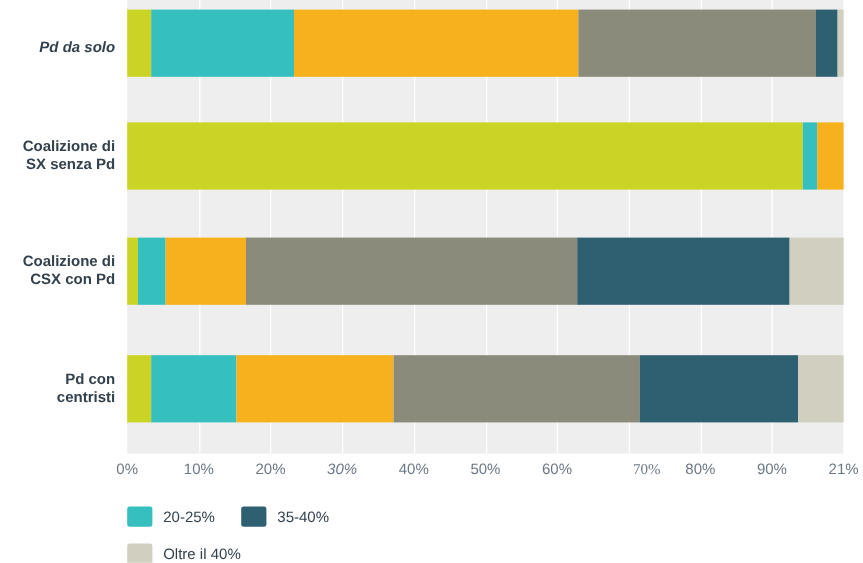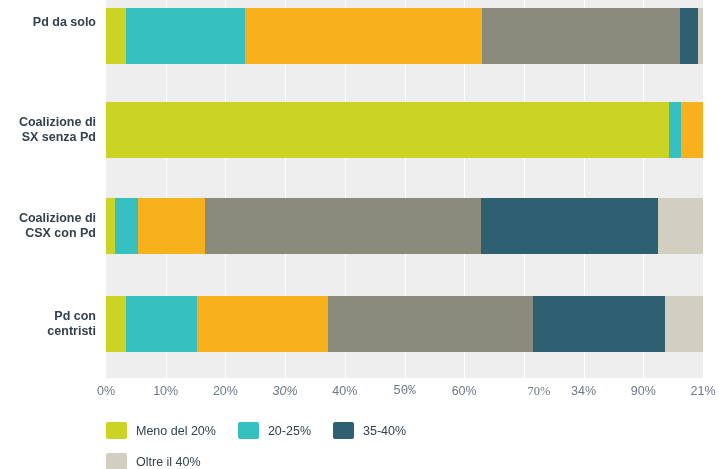--- a/index.html
+++ b/index.html
@@ -141,21 +141,21 @@
     display: flex;
     margin-top: 6px;
   }
 </style>
 </head>
 <body>
 
 <div id="chart-root">
 
   <div class="y-labels" id="y-labels">
-      <div class="y-label" style="top: 15px;">Pd da solo</div>
+      <div class="y-label" style="top: 32px; font-style: italic;">Pd da solo</div>
       <div class="y-label" style="top: 115px;">Coalizione di
 SX senza Pd</div>
       <div class="y-label" style="top: 211px;">Coalizione di
 CSX con Pd</div>
       <div class="y-label" style="top: 309px;">Pd con
 centristi</div>
     </div>
 
   <div class="plot-area">
     <div class="track-bg"></div>
@@ -203,33 +203,29 @@
         </div>
       </div>
   </div>
 
   <div class="x-ticks" id="x-ticks">
       <div class="x-tick" style="left: 0px;">0%</div>
       <div class="x-tick" style="left: 59.7px;">10%</div>
       <div class="x-tick" style="left: 119.4px;">20%</div>
       <div class="x-tick" style="left: 179.1px; font-style: italic;">30%</div>
       <div class="x-tick" style="left: 238.8px;">40%</div>
-      <div class="x-tick" style="left: 298.5px; font-family: Liberation Mono, monospace;">50%</div>
+      <div class="x-tick" style="left: 298.5px;">50%</div>
       <div class="x-tick" style="left: 358.2px;">60%</div>
       <div class="x-tick" style="left: 433px; font-family: Liberation Serif, serif;">70%</div>
-      <div class="x-tick" style="left: 477.6px;">34%</div>
+      <div class="x-tick" style="left: 477.6px;">80%</div>
       <div class="x-tick" style="left: 537.3px;">90%</div>
       <div class="x-tick" style="left: 597px;">21%</div>
     </div>
 
   <div class="legend" id="legend">
-      <div class="legend-item">
-        <span class="legend-swatch" style="background: rgb(203, 212, 37);"></span>
-        <span class="legend-text">Meno del 20%</span>
-      </div>
       <div class="legend-item">
         <span class="legend-swatch" style="background: rgb(53, 191, 191);"></span>
         <span class="legend-text">20-25%</span>
       </div>
       <div class="legend-item">
         <span class="legend-swatch" style="background: rgb(46, 96, 114);"></span>
         <span class="legend-text">35-40%</span>
       </div>
       <div class="legend-row-2">
         <div class="legend-item">

